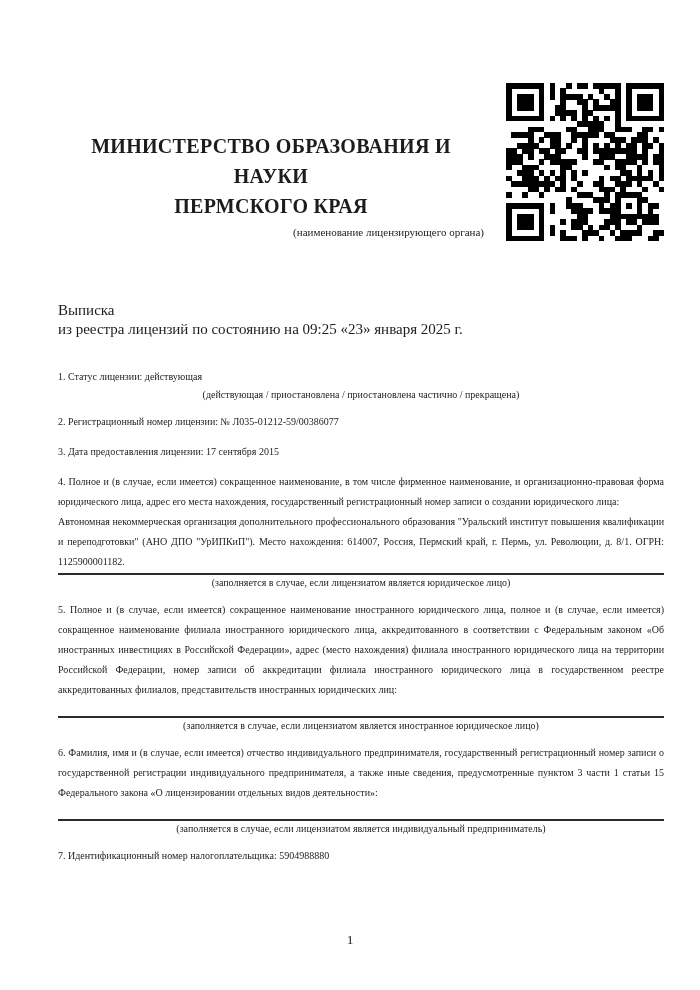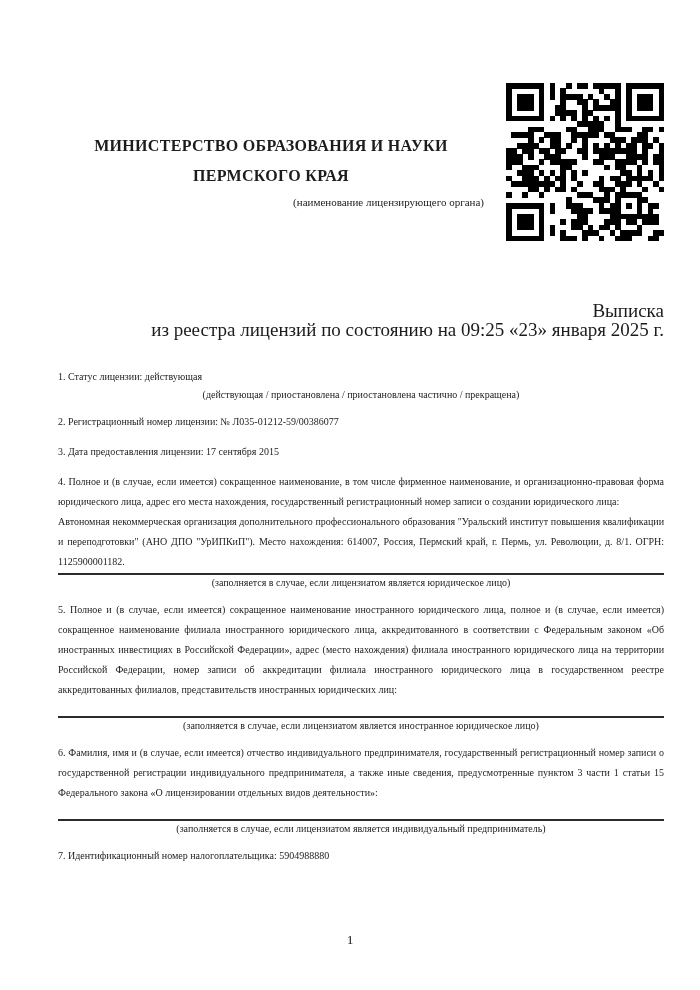--- a/index.html
+++ b/index.html
@@ -8,24 +8,24 @@
     background: #ffffff;
     color: #1c1c1c;
     font-family: "Liberation Serif", serif;
     position: relative;
     box-sizing: border-box;
     padding: 0 36px 0 58px;
     overflow: hidden;
   }
   .top-row { display: flex; align-items: flex-start; padding-top: 83px; }
   .org-block { flex: 1 1 auto; text-align: center; padding-top: 48px; padding-right: 22px; }
-  .org-name { font-weight: bold; font-size: 16px; line-height: 30px; letter-spacing: 0.3px; }
+  .org-name { font-weight: bold; font-size: 20px; line-height: 30px; letter-spacing: 0.3px; }
   .org-caption { font-size: 11px; margin-top: 5px; text-align: right; }
   .qr-box { width: 158px; height: 158px; flex: 0 0 auto; }
-  .doc-title { text-align: right; margin-top: 60px; font-size: 19px; line-height: 19px; }
+  .doc-title { text-align: left; margin-top: 60px; font-size: 15px; line-height: 19px; }
   .items { margin-top: 28px; }
   .item { margin-bottom: 10px; }
   .body-text { margin: 0; font-size: 10px; line-height: 20px; text-align: justify; }
   .caption { margin: 0; font-size: 10px; line-height: 15px; text-align: center; }
   .sig-line { border: none; border-top: 2px solid #2b2b2b; margin: 1px 0 0 0; }
   .sig-line.gap { margin-top: 16px; }
   .page-number { position: absolute; left: 0; right: 0; bottom: 42px; text-align: center; font-size: 13.5px; }
 </style>
 </head>
 <body>

